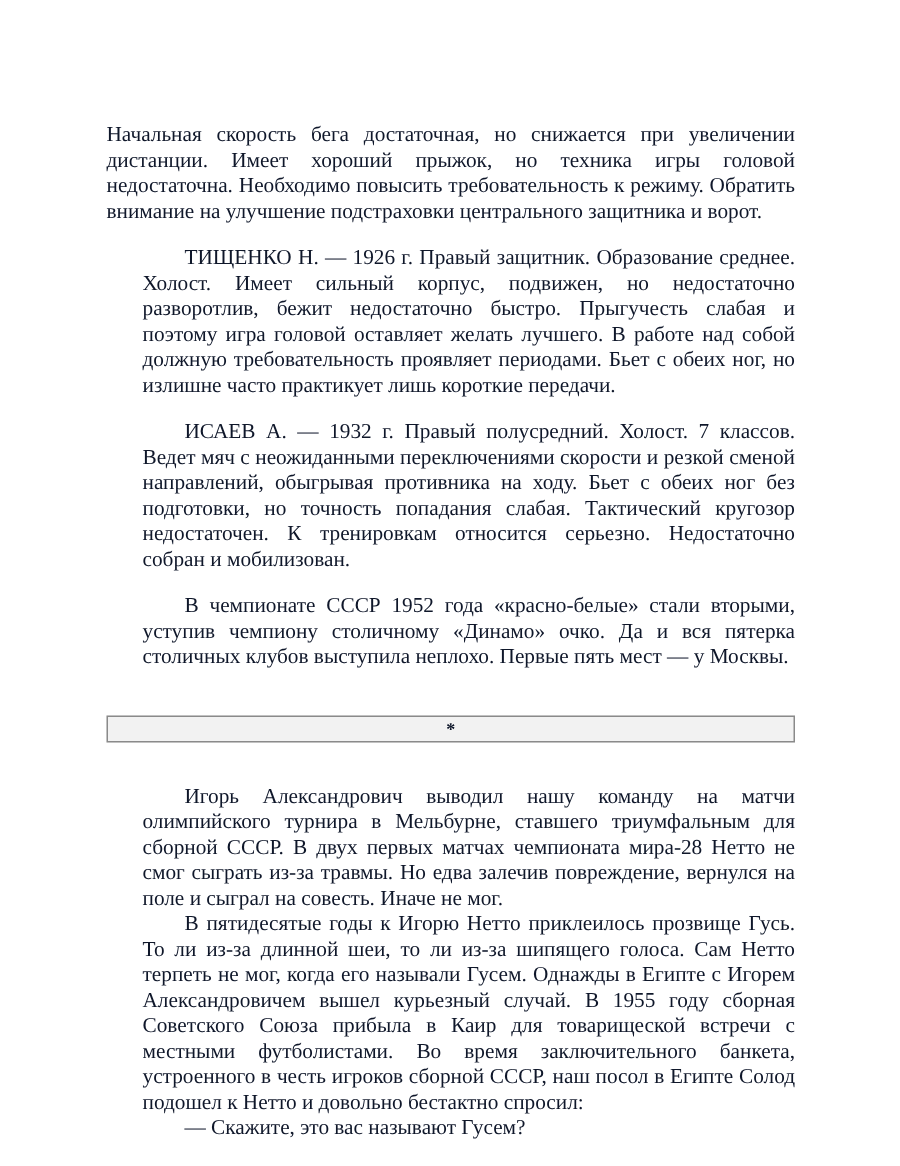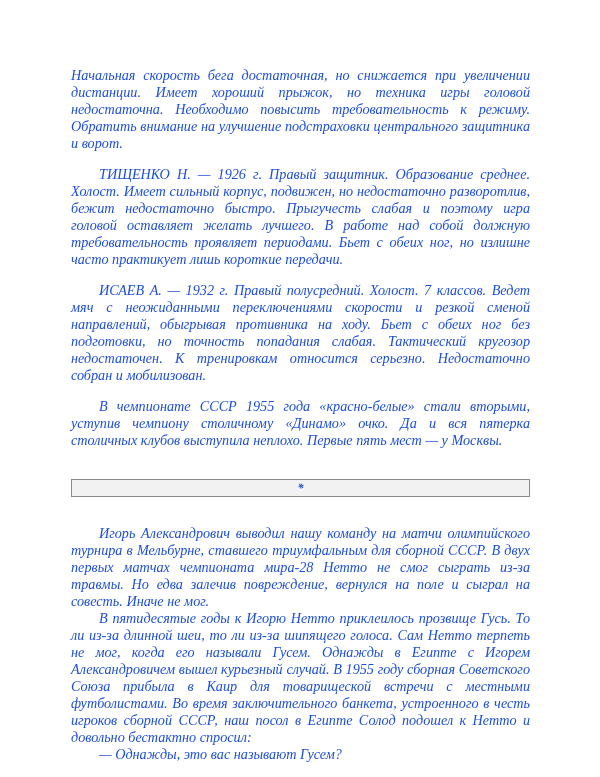--- a/index.html
+++ b/index.html
@@ -1,37 +1,37 @@
 <!DOCTYPE html>
 <html><head>
 <meta charset="utf-8">
 <style>
   html, body { margin: 0; padding: 0; background: #ffffff; }
   body { width: 600px; height: 777px; position: relative; overflow: hidden; }
   .page {
-    position: absolute; left: 71px; top: 67px; width: 459px;
+    position: absolute; left: 71px; top: 82px; width: 459px;
     font-family: "Liberation Serif", "DejaVu Serif", serif;
-    font-size: 14.2px; line-height: 17px; color: #1d4ed8; font-style: italic;
+    font-size: 14.2px; line-height: 17px; color: #0f172a;
   }
   p { margin: 0; text-align: justify; }
-  p.indent { text-indent: 28px; }
+  p.indent { text-indent: 28px; margin-left: 24px; }
   p.gap { margin-top: 14px; }
   .sep {
     margin-top: 30px; margin-bottom: 28px;
     height: 16px; border: 1px solid #8a8a8a; background: #f2f2f2;
     text-align: center; font-weight: bold; font-size: 12px; line-height: 16px;
   }
 </style>
 </head>
 <body>
 
 <div class="page">
   <p>Начальная скорость бега достаточная, но снижается при увеличении дистанции. Имеет хороший прыжок, но техника игры головой недостаточна. Необходимо повысить требовательность к режиму. Обратить внимание на улучшение подстраховки центрального защитника и ворот.</p>
   <p class="indent gap">ТИЩЕНКО Н. — 1926 г. Правый защитник. Образование среднее. Холост. Имеет сильный корпус, подвижен, но недостаточно разворотлив, бежит недостаточно быстро. Прыгучесть слабая и поэтому игра головой оставляет желать лучшего. В работе над собой должную требовательность проявляет периодами. Бьет с обеих ног, но излишне часто практикует лишь короткие передачи.</p>
   <p class="indent gap">ИСАЕВ А. — 1932 г. Правый полусредний. Холост. 7 классов. Ведет мяч с неожиданными переключениями скорости и резкой сменой направлений, обыгрывая противника на ходу. Бьет с обеих ног без подготовки, но точность попадания слабая. Тактический кругозор недостаточен. К тренировкам относится серьезно. Недостаточно собран и мобилизован.</p>
-  <p class="indent gap">В чемпионате СССР 1955 года «красно-белые» стали вторыми, уступив чемпиону столичному «Динамо» очко. Да и вся пятерка столичных клубов выступила неплохо. Первые пять мест — у Москвы.</p>
+  <p class="indent gap">В чемпионате СССР 1952 года «красно-белые» стали вторыми, уступив чемпиону столичному «Динамо» очко. Да и вся пятерка столичных клубов выступила неплохо. Первые пять мест — у Москвы.</p>
 
   <div class="sep">*</div>
 
   <p class="indent">Игорь Александрович выводил нашу команду на матчи олимпийского турнира в Мельбурне, ставшего триумфальным для сборной СССР. В двух первых матчах чемпионата мира-28 Нетто не смог сыграть из-за травмы. Но едва залечив повреждение, вернулся на поле и сыграл на совесть. Иначе не мог.</p>
   <p class="indent">В пятидесятые годы к Игорю Нетто приклеилось прозвище Гусь. То ли из-за длинной шеи, то ли из-за шипящего голоса. Сам Нетто терпеть не мог, когда его называли Гусем. Однажды в Египте с Игорем Александровичем вышел курьезный случай. В 1955 году сборная Советского Союза прибыла в Каир для товарищеской встречи с местными футболистами. Во время заключительного банкета, устроенного в честь игроков сборной СССР, наш посол в Египте Солод подошел к Нетто и довольно бестактно спросил:</p>
-  <p class="indent">— Однажды, это вас называют Гусем?</p>
+  <p class="indent">— Скажите, это вас называют Гусем?</p>
 </div>
 
 </body></html>

